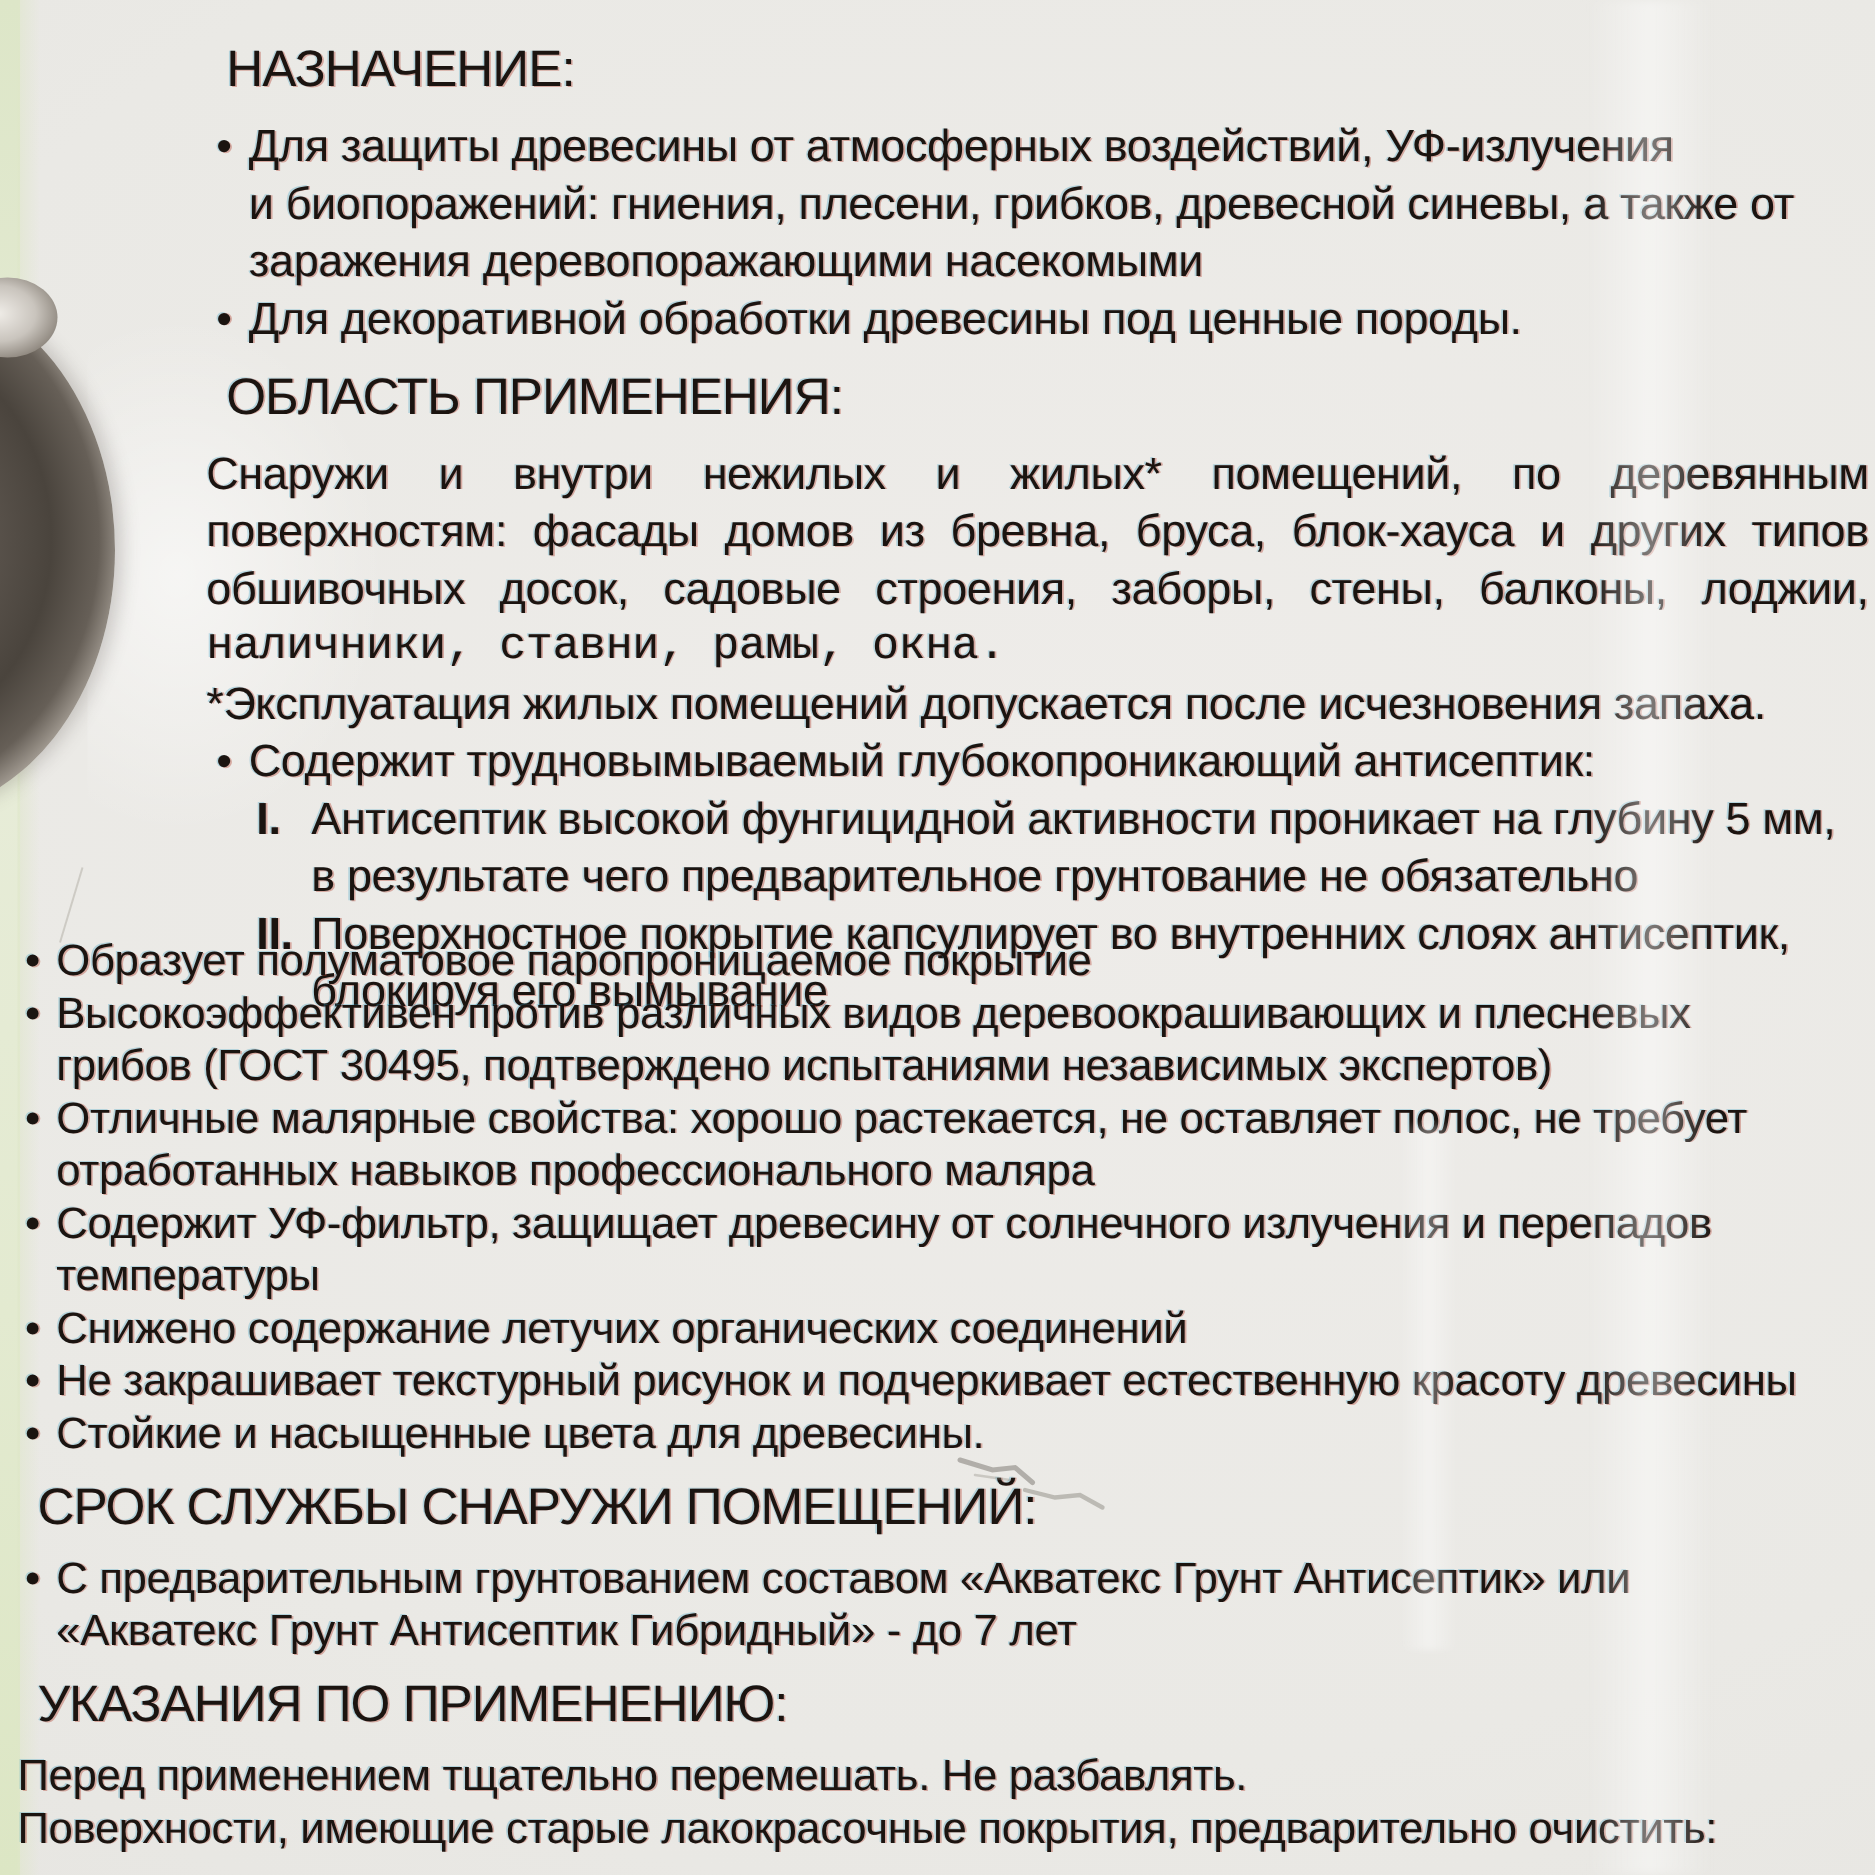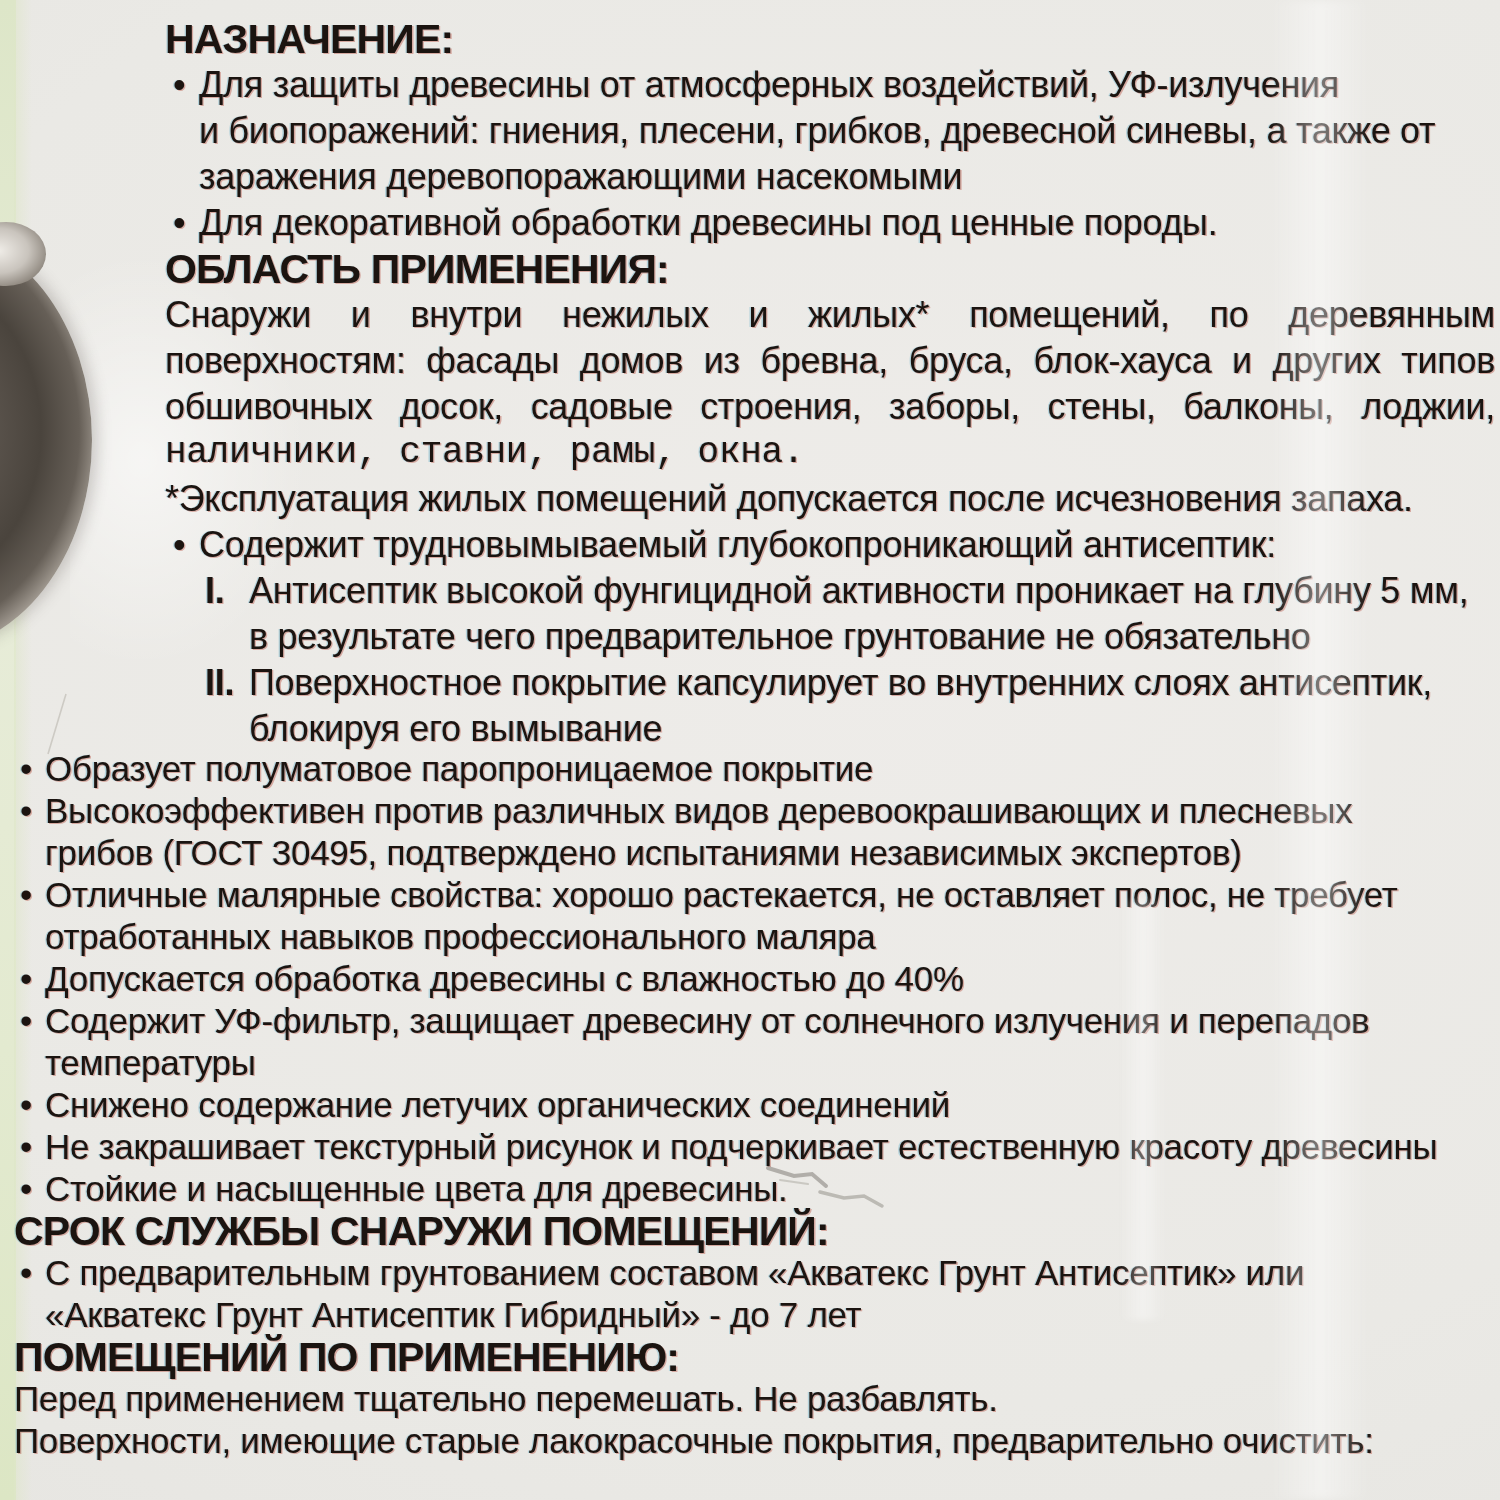--- a/index.html
+++ b/index.html
@@ -59,22 +59,22 @@
   .content{ text-shadow: 1.3px .5px 0 rgba(170,45,25,.34), -1.3px -.5px 0 rgba(40,150,190,.28); }
   .upper{
     position:absolute;left:165px;top:16px;width:1330px;
     font-size:36px;line-height:46px;letter-spacing:-.3px;
   }
   .lower{
     position:absolute;left:14px;top:748px;width:1478px;
     font-size:35px;line-height:42px;letter-spacing:-.3px;
   }
   .heading{
-    font-weight:bold;font-size:41px;letter-spacing:-.8px;
-    line-height:inherit;margin:0;
+    font-weight:normal;font-size:41px;letter-spacing:-.8px;
+    line-height:inherit;margin:16px;
   }
   .para{margin:0;}
   .txt{white-space:pre-line;flex:1;min-width:0;}
   .li{display:flex;}
   .li::before{content:"\2022";flex:0 0 34px;padding-left:8px;box-sizing:border-box;}
   .lower .li::before{flex:0 0 31px;padding-left:6px;}
   .roman{display:flex;padding-left:40px;}
   .roman .mk{flex:0 0 44px;font-weight:bold;}
   
   .justify-lines .jline{text-align:justify;text-align-last:justify;}
@@ -126,41 +126,38 @@
       </div>
     <div class="li">
         <span class="txt">Высокоэффективен против различных видов деревоокрашивающих и плесневых
 грибов (ГОСТ 30495, подтверждено испытаниями независимых экспертов)</span>
       </div>
     <div class="li">
         <span class="txt">Отличные малярные свойства: хорошо растекается, не оставляет полос, не требует
 отработанных навыков профессионального маляра</span>
       </div>
     <div class="li">
-        <span class="txt">Допускается обработка древесины с влажностью до 40%</span>
-      </div>
-    <div class="li">
         <span class="txt">Содержит УФ-фильтр, защищает древесину от солнечного излучения и перепадов
 температуры</span>
       </div>
     <div class="li">
         <span class="txt">Снижено содержание летучих органических соединений</span>
       </div>
     <div class="li">
         <span class="txt">Не закрашивает текстурный рисунок и подчеркивает естественную красоту древесины</span>
       </div>
     <div class="li">
         <span class="txt">Стойкие и насыщенные цвета для древесины.</span>
       </div>
     <p class="heading">СРОК СЛУЖБЫ СНАРУЖИ ПОМЕЩЕНИЙ:</p>
     <div class="li">
         <span class="txt">С предварительным грунтованием составом «Акватекс Грунт Антисептик» или
 «Акватекс Грунт Антисептик Гибридный» - до 7 лет</span>
       </div>
-    <p class="heading">ПОМЕЩЕНИЙ ПО ПРИМЕНЕНИЮ:</p>
+    <p class="heading">УКАЗАНИЯ ПО ПРИМЕНЕНИЮ:</p>
     <p class="para">Перед применением тщательно перемешать. Не разбавлять.</p>
     <p class="para">Поверхности, имеющие старые лакокрасочные покрытия, предварительно очистить:</p>
   </div>
 
   <svg class="scratch" width="160" height="90" viewBox="0 0 160 90">
     <path d="M8 28 L34 36 L52 34 L66 46" fill="none" stroke="#6b675f" stroke-width="4" opacity="0.45" stroke-linecap="round"></path>
     <path d="M60 52 L84 58 L104 56 L122 66" fill="none" stroke="#76726a" stroke-width="3.5" opacity="0.4" stroke-linecap="round"></path>
     <path d="M20 40 L48 44" fill="none" stroke="#8d897f" stroke-width="2" opacity="0.35" stroke-linecap="round"></path>
   </svg>
   <svg class="scratch2" width="40" height="70" viewBox="0 0 40 70">

